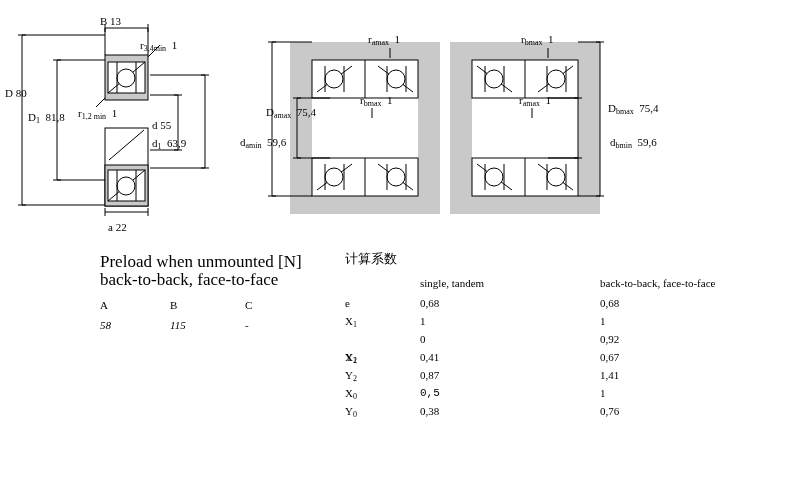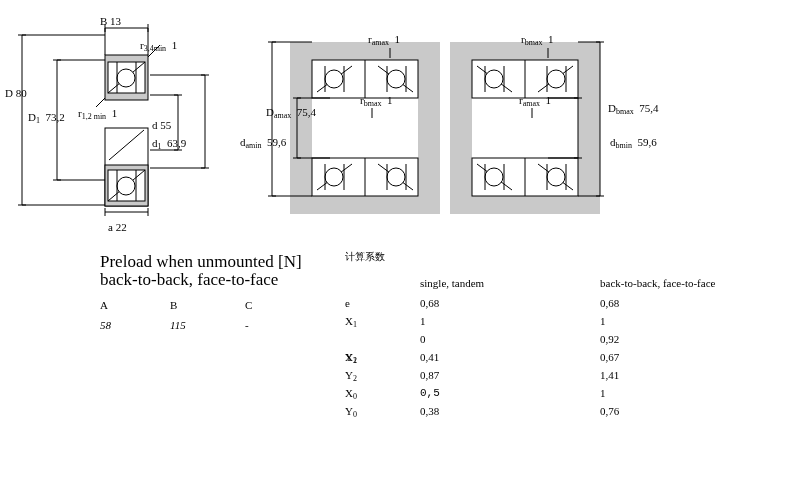--- a/index.html
+++ b/index.html
@@ -37,21 +37,21 @@
     left: 0; top: 0;
     width: 800px;
     height: 500px;
     pointer-events: none;
   }
   .section-title {
     position: absolute;
     font-size: 17px;
     white-space: nowrap;
   }
-  .cjk { font-family: "DejaVu Sans", sans-serif; font-size: 10px; }
+  .cjk { font-family: "DejaVu Sans", sans-serif; font-size: 13px; }
 </style>
 </head>
 <body>
 
 <div class="root">
 
   <svg class="drawing" viewBox="0 0 800 500">
     <g stroke="#000" stroke-width="1" fill="none">
 
       <line x1="22" y1="35" x2="22" y2="205"></line>
@@ -206,21 +206,21 @@
     <span>r</span><sub>3,4min</sub>&nbsp;&nbsp;<span>1</span>
   </div>
 
   <div class="lbl" style="left:5px; top:88px;">D 80</div>
 
   <div class="lbl" style="left:78px; top:108px;">
     <span>r</span><sub>1,2 min</sub>&nbsp;&nbsp;<span>1</span>
   </div>
 
   <div class="lbl" style="left:28px; top:112px;">
-    <span>D</span><sub>1</sub>&nbsp;&nbsp;<span>73,2</span>
+    <span>D</span><sub>1</sub>&nbsp;&nbsp;<span>81,8</span>
   </div>
 
   <div class="lbl" style="left:152px; top:120px;">d 55</div>
 
   <div class="lbl" style="left:152px; top:138px;">
     <span>d</span><sub>1</sub>&nbsp;&nbsp;<span>63,9</span>
   </div>
 
   <div class="lbl" style="left:108px; top:222px;">a 22</div>
 

